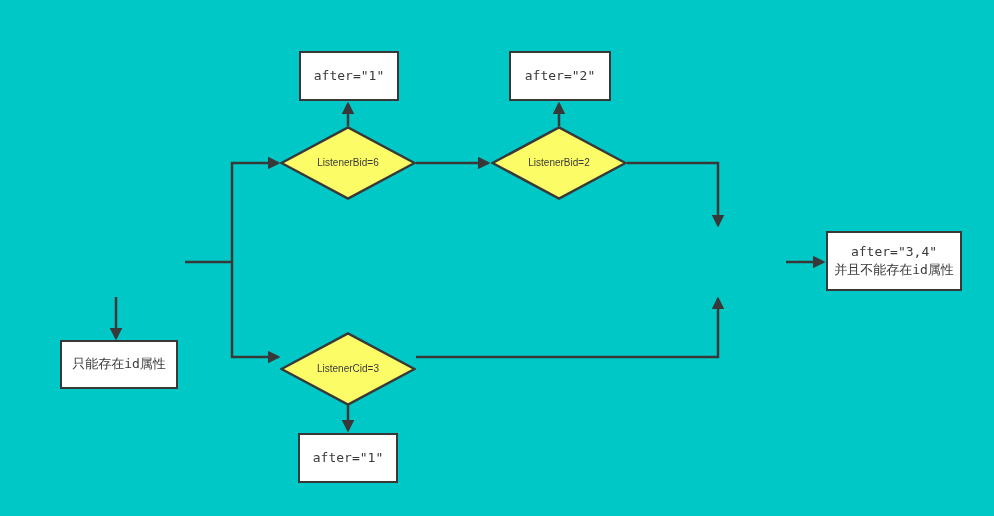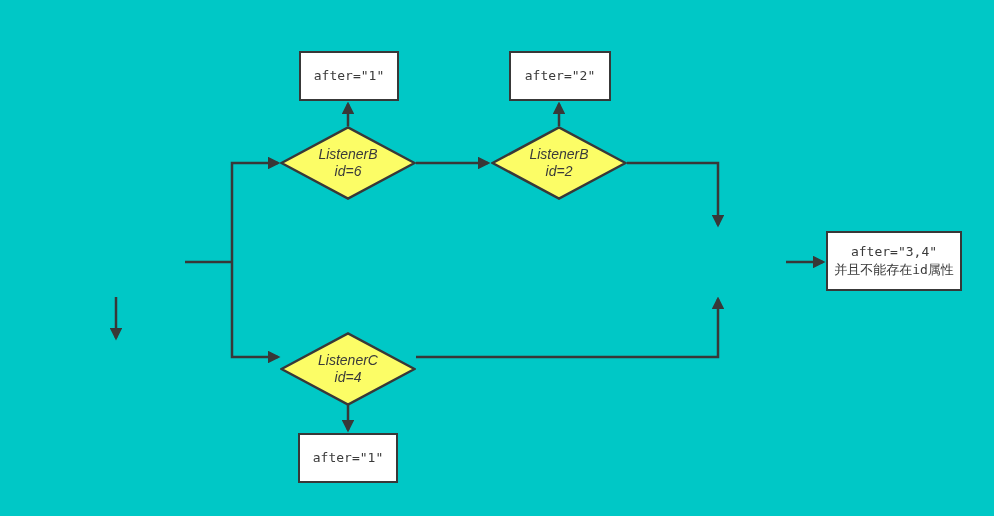--- a/index.html
+++ b/index.html
@@ -45,29 +45,28 @@
     fill:var(--diamond-fill);
     stroke:var(--stroke);
     stroke-width:2.5;
     stroke-linejoin:miter;
   }
   .node-text{
     position:absolute;
     left:0;top:0;
     width:100%;height:100%;
     display:flex;
-    flex-direction:column;
+    flex-direction:row;
     align-items:center;
     justify-content:center;
-    font-size:14px;
+    font-size:10px;
     line-height:1.25;
     color:var(--text);
     text-align:center;
     pointer-events:none;
-    font-style:italic;
   }
   .box{
     position:absolute;
     background:var(--box-fill);
     border:2.5px solid var(--stroke);
     display:flex;
     flex-direction:column;
     align-items:center;
     justify-content:center;
     font-family:"DejaVu Sans Mono", monospace;
@@ -112,21 +111,21 @@
       <div>id=6</div>
     </div>
   </div>
 
   <div class="node diamond" style="left:280px;top:332px;width:136px;height:74px">
     <svg viewBox="0 0 136 74">
       <polygon points="1.5,37 68,1.5 134.5,37 68,72.5"></polygon>
     </svg>
     <div class="node-text">
       <div>ListenerC</div>
-      <div>id=4</div>
+      <div>id=3</div>
     </div>
   </div>
 
   <div class="node diamond" style="left:491px;top:126px;width:136px;height:74px">
     <svg viewBox="0 0 136 74">
       <polygon points="1.5,37 68,1.5 134.5,37 68,72.5"></polygon>
     </svg>
     <div class="node-text">
       <div>ListenerB</div>
       <div>id=2</div>
@@ -140,18 +139,21 @@
 
   <div class="box" style="left:509px;top:51px;width:102px;height:50px">
     <div>after="2"</div>
   </div>
 
   <div class="box" style="left:826px;top:231px;width:136px;height:60px">
     <div>after="3,4"</div>
     <div>并且不能存在id属性</div>
   </div>
 
+  <div class="box" style="left:60px;top:340px;width:118px;height:49px">
+    <div>只能存在id属性</div>
+  </div>
 
   <div class="box" style="left:298px;top:433px;width:100px;height:50px">
     <div>after="1"</div>
   </div>
 
 </div>
 
 </body></html>

